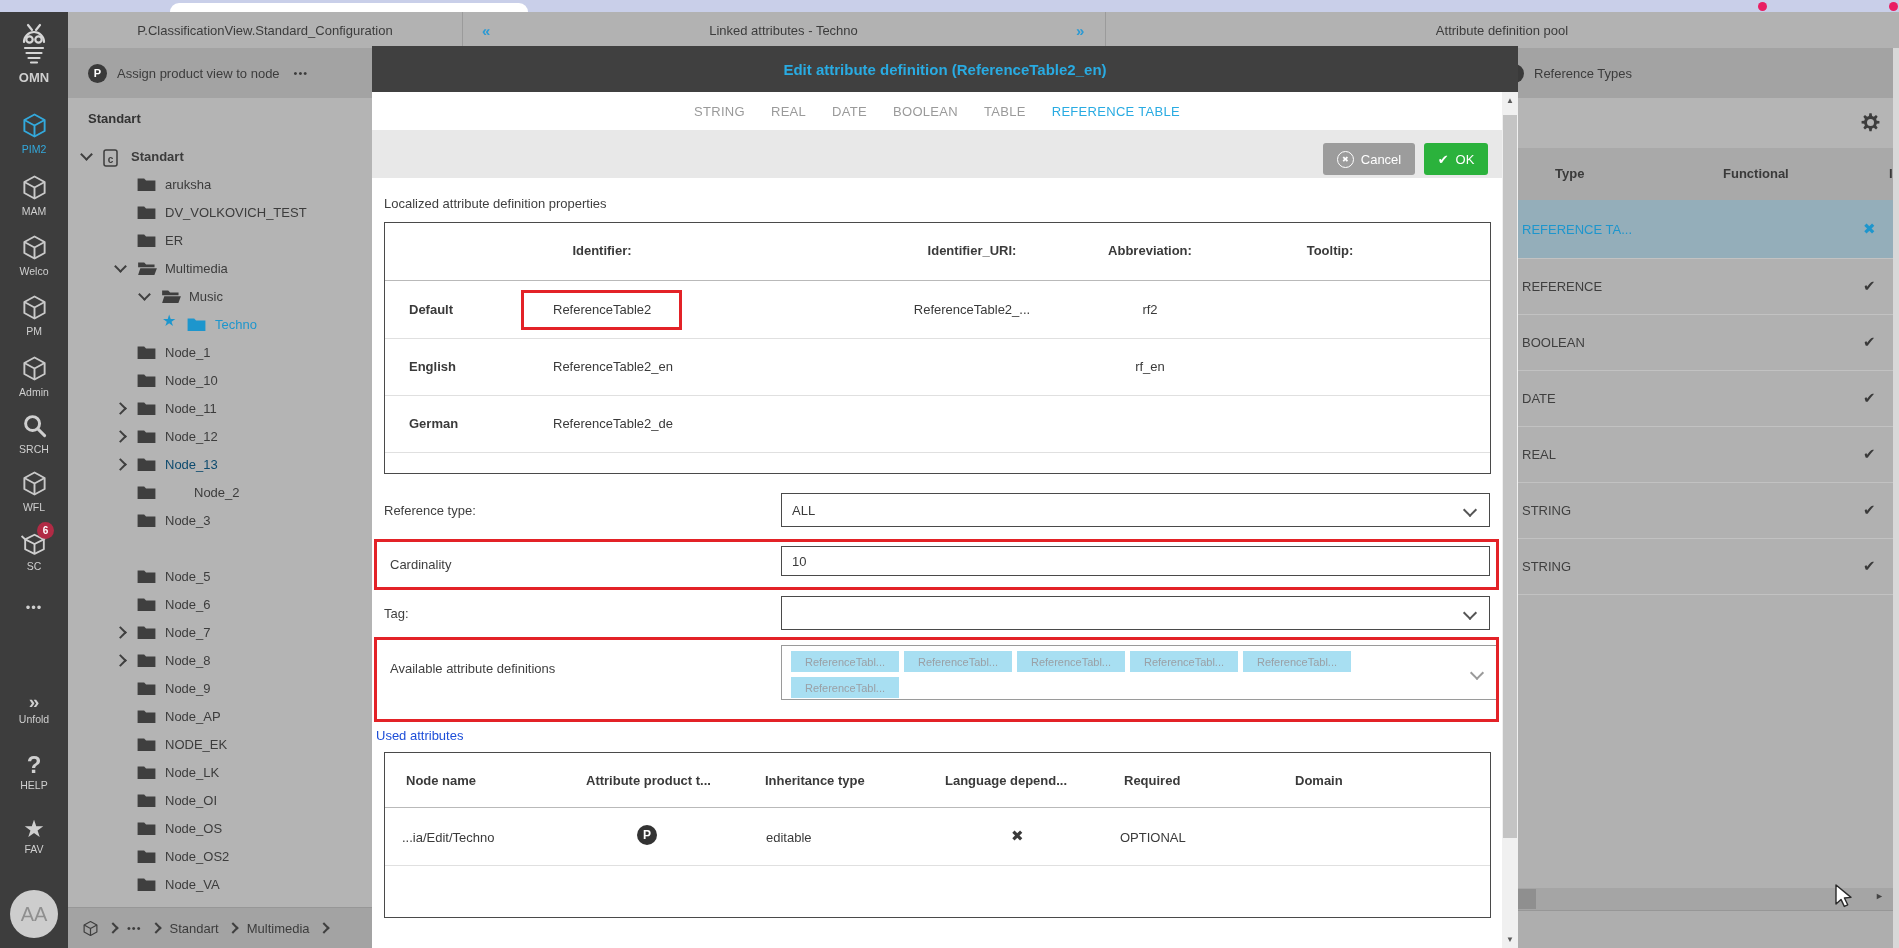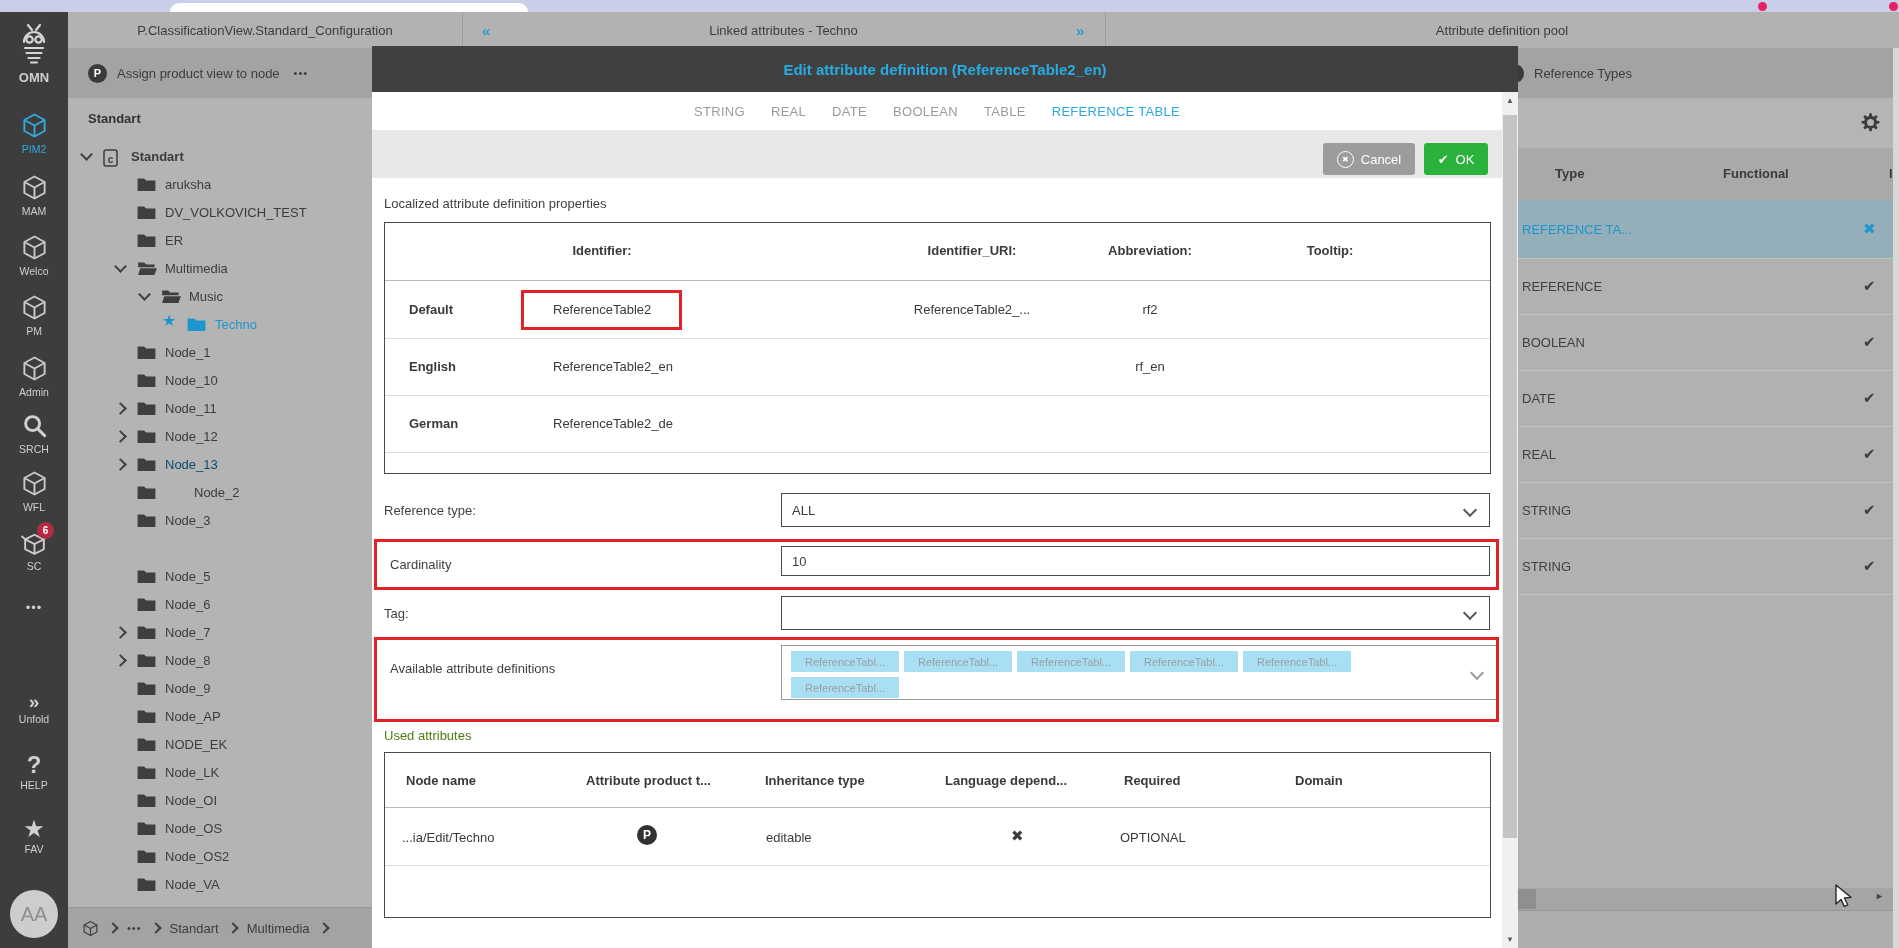--- a/index.html
+++ b/index.html
@@ -457,21 +457,21 @@
         <div class="abs" style="left: 409px; top: 467px; width: 716px; height: 55px; border: 1px solid rgb(154, 154, 154); background: rgb(255, 255, 255); box-sizing: border-box;">
           <div class="abs chip" style="left: 9px; top: 5px; width: 108px;">ReferenceTabl...</div>
           <div class="abs chip" style="left: 122px; top: 5px; width: 108px;">ReferenceTabl...</div>
           <div class="abs chip" style="left: 235px; top: 5px; width: 108px;">ReferenceTabl...</div>
           <div class="abs chip" style="left: 348px; top: 5px; width: 108px;">ReferenceTabl...</div>
           <div class="abs chip" style="left: 461px; top: 5px; width: 108px;">ReferenceTabl...</div>
           <div class="abs chip" style="left: 9px; top: 31px; width: 108px;">ReferenceTabl...</div>
           <div class="dd-chev" style="top: 22px; border-color: rgb(154, 154, 154);"></div>
         </div>
         <div class="red-box" style="left: 2px; top: 459px; width: 1119px; height: 79px;"></div>
-        <div style="position: absolute; left: 12px; top: 550px; color: #4d7c0f;">Used attributes</div>
+        <div style="position: absolute; left: 4px; top: 550px; color: #1d4ed8;">Used attributes</div>
         <div class="box-table" style="left: 12px; top: 574px; width: 1105px; height: 164px;">
           <span class="th" style="position: absolute; left: 21px; top: 20px;">Node name</span>
           <span class="th" style="position: absolute; left: 201px; top: 20px;">Attribute product t...</span>
           <span class="th" style="position: absolute; left: 380px; top: 20px;">Inheritance type</span>
           <span class="th" style="position: absolute; left: 560px; top: 20px;">Language depend...</span>
           <span class="th" style="position: absolute; left: 739px; top: 20px;">Required</span>
           <span class="th" style="position: absolute; left: 910px; top: 20px;">Domain</span>
           <div class="hline" style="left: 0px; top: 54px; width: 1105px; background: rgb(185, 185, 185);"></div>
           <span style="position: absolute; left: 17px; top: 77px;">...ia/Edit/Techno</span>
           <div class="pbadge" style="position: absolute; left: 252px; top: 72px; background: rgb(51, 51, 51); width: 20px; height: 20px; font-size: 12px;">P</div>

